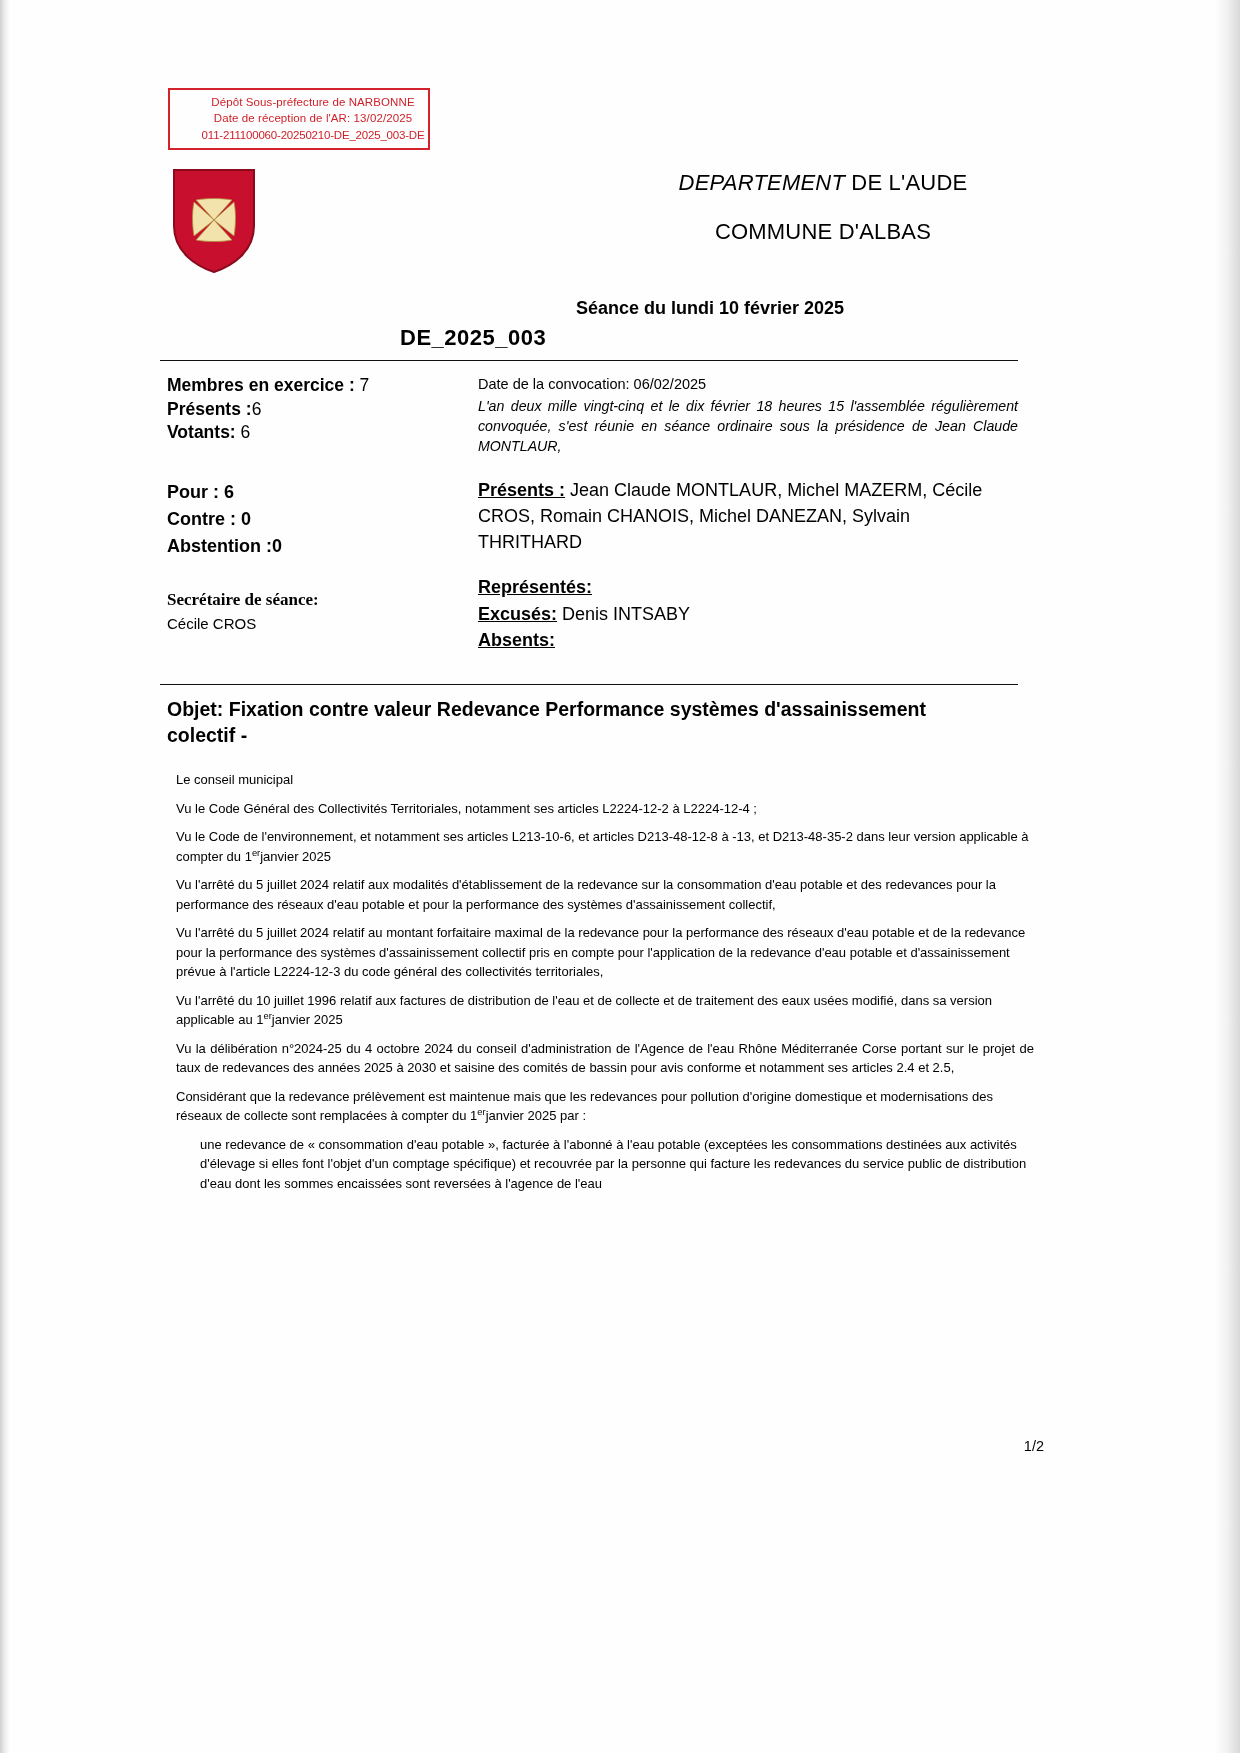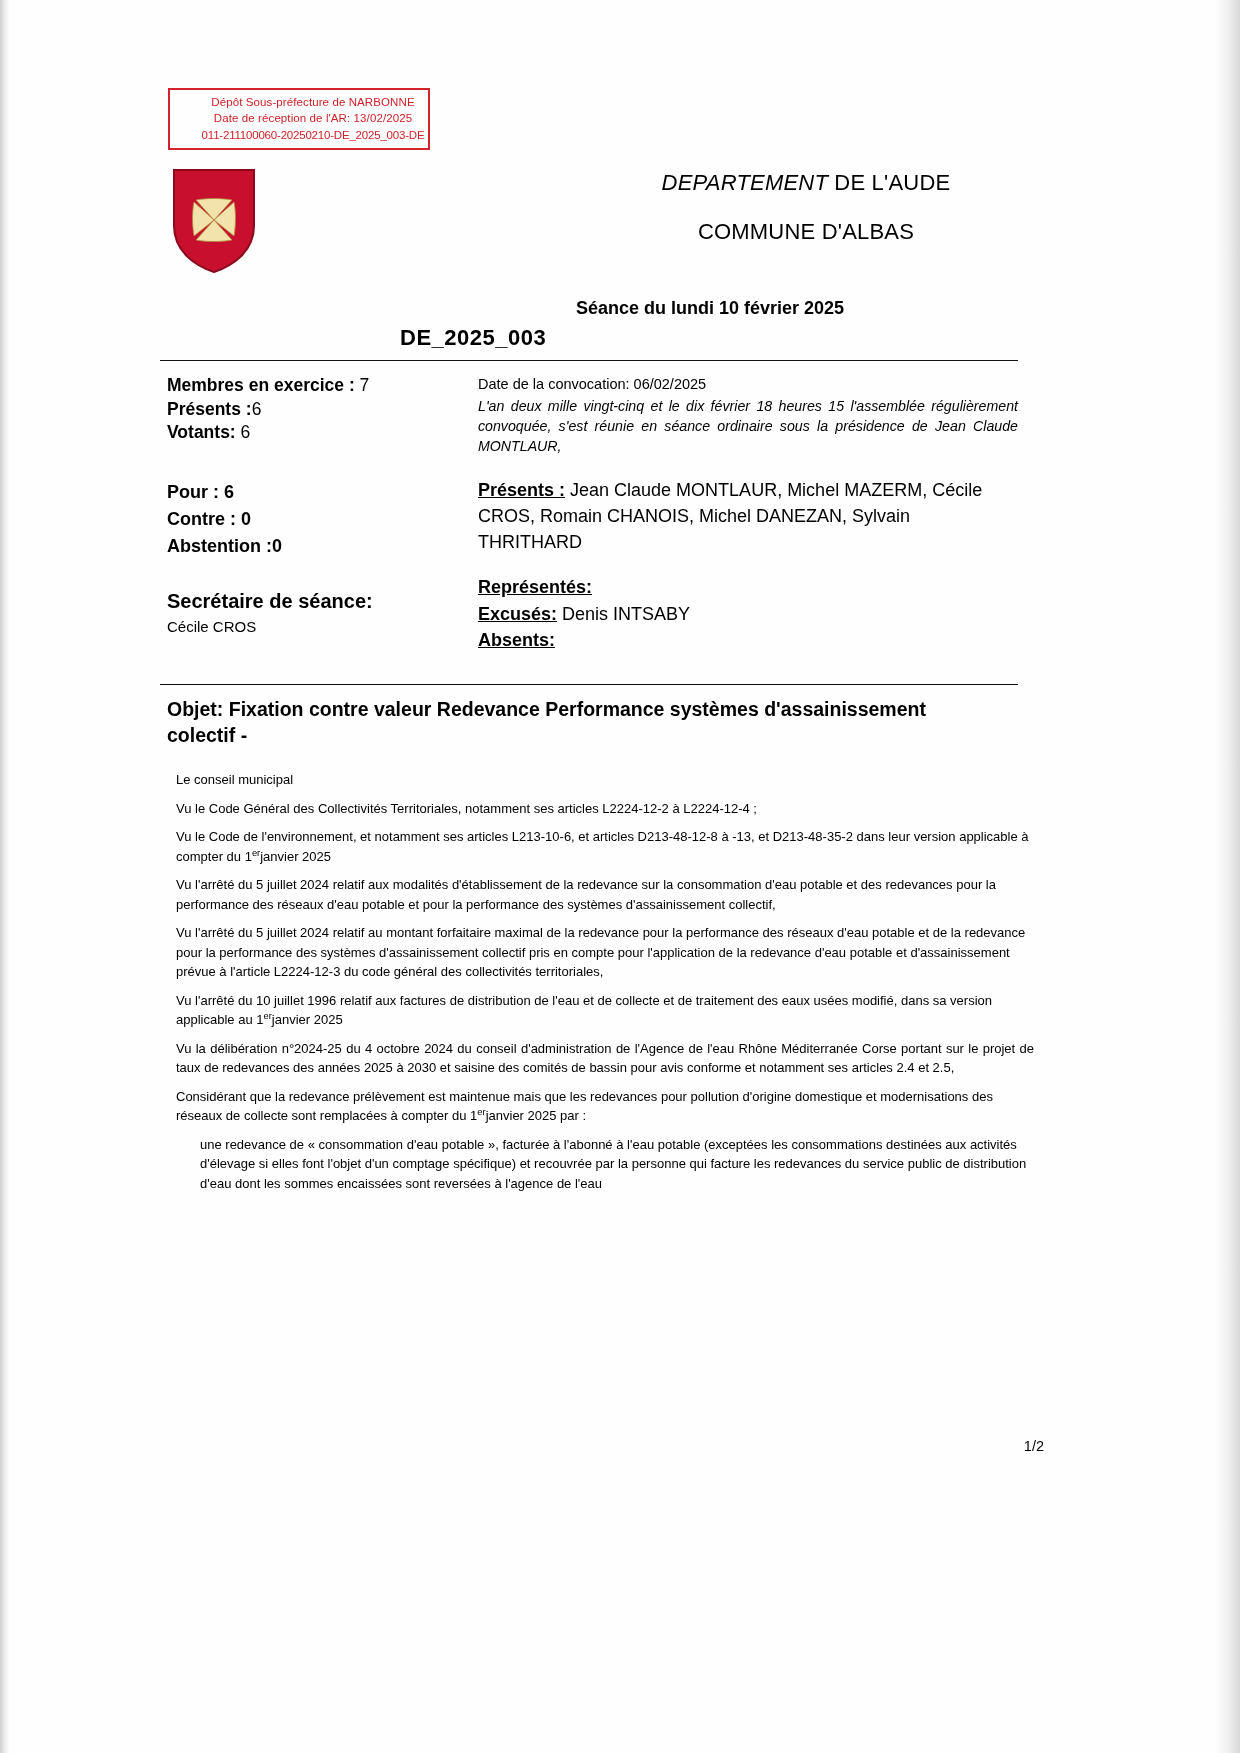--- a/index.html
+++ b/index.html
@@ -49,21 +49,21 @@
   
   .crest {
     position: absolute;
     left: 172px; top: 168px;
     width: 84px; height: 106px;
   }
 
   
   .hdr {
     position: absolute;
-    left: 576px; top: 170px;
+    left: 593px; top: 170px;
     width: 460px;
     text-align: center;
   }
   .hdr .dept { font-size: 22px; letter-spacing: 0.2px; white-space: nowrap; }
   .hdr .dept i { font-style: italic; }
   .hdr .commune { font-size: 22px; margin-top: 23px; letter-spacing: 0.2px; }
 
   .seance {
     position: absolute;
     left: 400px; top: 298px;
@@ -93,21 +93,21 @@
   
   .meta-left {
     position: absolute;
     left: 167px; top: 374px;
     width: 300px;
   }
   .meta-left .big { font-weight: bold; font-size: 17.5px; line-height: 1.35; }
   .meta-left .big span.val { font-weight: normal; }
   .vote-block { margin-top: 34px; font-weight: bold; font-size: 18px; line-height: 1.5; }
   .sec-block { margin-top: 30px; }
-  .sec-block .sec-title { font-weight: bold; font-size: 20px; }
+  .sec-block .sec-title { font-weight: bold; font-size: 17px; font-family: Liberation Serif, serif; }
   .sec-block .sec-name { font-size: 15px; margin-top: 5px; }
 
   
   .meta-right {
     position: absolute;
     left: 478px; top: 374px;
     width: 540px;
     font-size: 14.5px;
     line-height: 1.45;
   }

